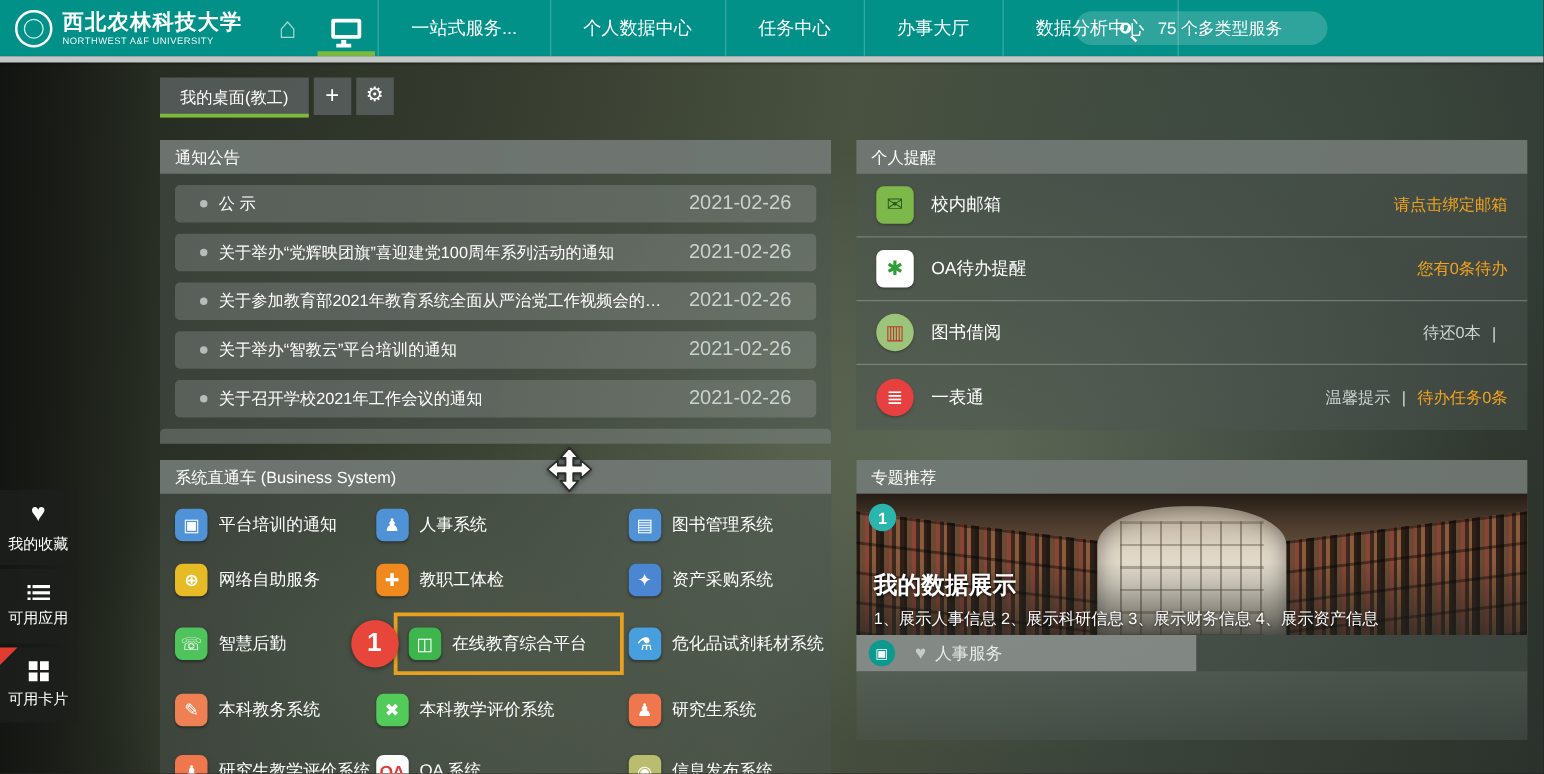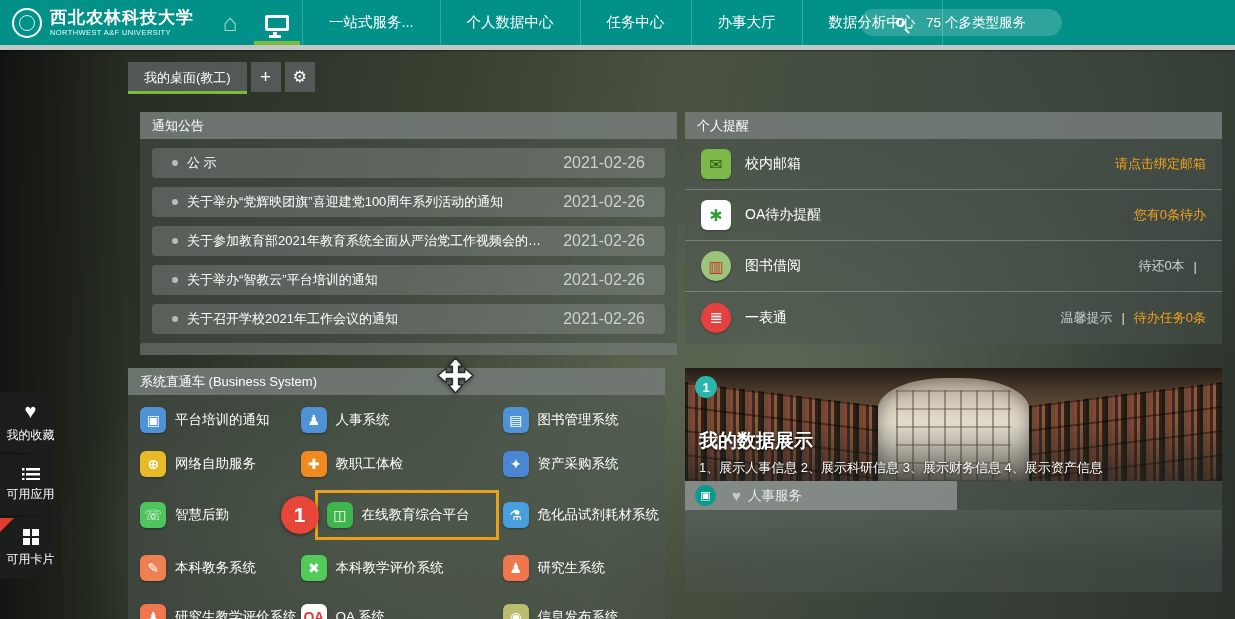--- a/index.html
+++ b/index.html
@@ -44,21 +44,21 @@
   
   .tabrow{position:absolute;left:128px;top:62px;display:flex;gap:4px;height:30px;}
   .desk-tab{position:relative;background:rgba(88,94,92,0.88);padding:16px 16px;display:flex;align-items:center;font-size:13px;cursor:pointer;}
   .desk-tab::after{content:"";position:absolute;left:0;right:0;bottom:0;height:3px;background:#7db93c;}
   .sq-btn{width:30px;height:30px;background:rgba(88,94,92,0.88);display:flex;align-items:center;justify-content:center;cursor:pointer;font-size:19px;color:#fff;}
   .gear-glyph{font-size:16px;line-height:1;}
 
   
   .panel{position:absolute;background:rgba(78,85,82,0.48);overflow:hidden;}
   .panel-hd{height:27px;background:rgba(118,124,121,0.85);display:flex;align-items:center;padding:0 12px;font-size:13px;color:#fff;}
-  .p-notices{left:140px;top:112px;width:537px;height:243px;}
+  .p-notices{left:128px;top:112px;width:537px;height:243px;}
   .p-remind{left:685px;top:112px;width:537px;height:232px;}
   .p-systems{left:128px;top:368px;width:537px;height:251px;}
   .p-featured{left:685px;top:368px;width:537px;height:224px;}
 
   
   .notice-body{padding:0 12px;}
   .notice-row{margin-top:9px;height:30px;background:rgba(170,177,174,0.28);border-radius:4px;display:flex;align-items:center;padding:0 20px;cursor:pointer;}
   .notice-row .dot{width:6px;height:6px;border-radius:50%;background:#b6bcba;margin-right:9px;flex:0 0 auto;}
   .notice-text{flex:1;font-size:13px;color:#fff;white-space:nowrap;overflow:hidden;text-overflow:ellipsis;}
   .notice-date{font-size:16px;color:#ccd1d0;margin-left:10px;}
@@ -455,20 +455,21 @@
             <span class="app-ico" style="background: rgb(185, 189, 109);">
               <i>◉</i>
             </span>
             <span class="app-label">信息发布系统</span>
           </span>
         </div>
       </div>
   </div>
 
   <div class="panel p-featured">
+    <div class="panel-hd">专题推荐</div>
     <div class="feat-img">
       <div class="shelf l"></div>
       <div class="shelf r"></div>
       <div class="lib-window"></div>
       <div class="feat-dark"></div>
       <div class="feat-badge">1</div>
       <div class="feat-texts">
         <div class="feat-head">我的数据展示</div>
         <div class="feat-desc">1、展示人事信息 2、展示科研信息 3、展示财务信息 4、展示资产信息</div>
       </div>

